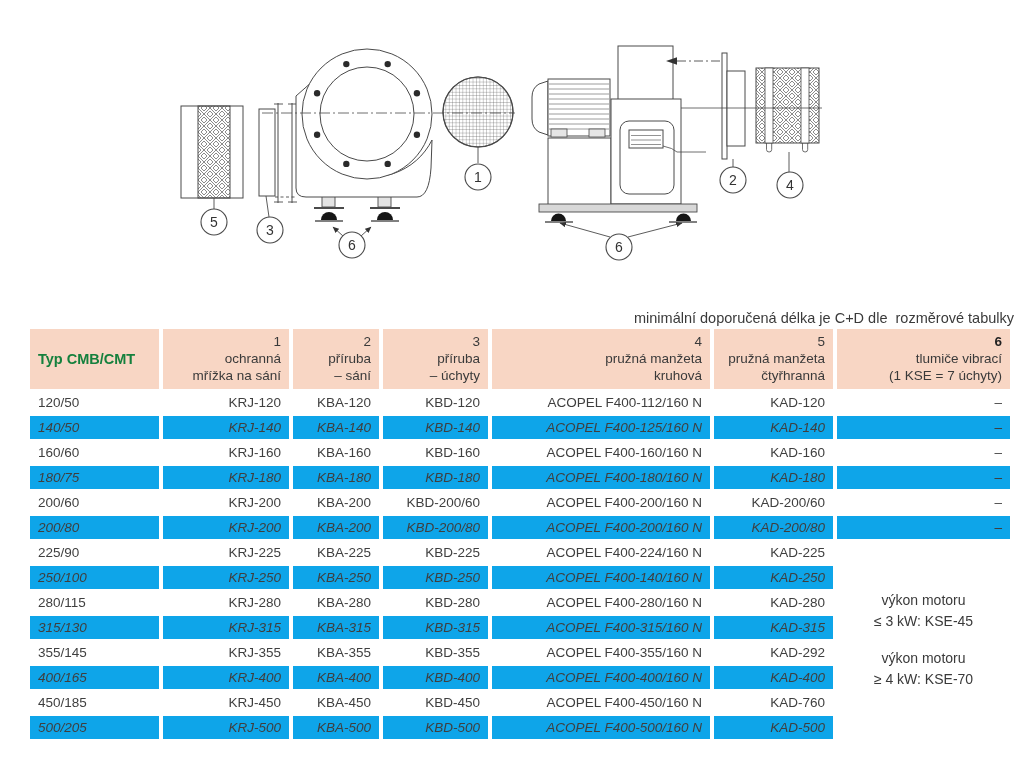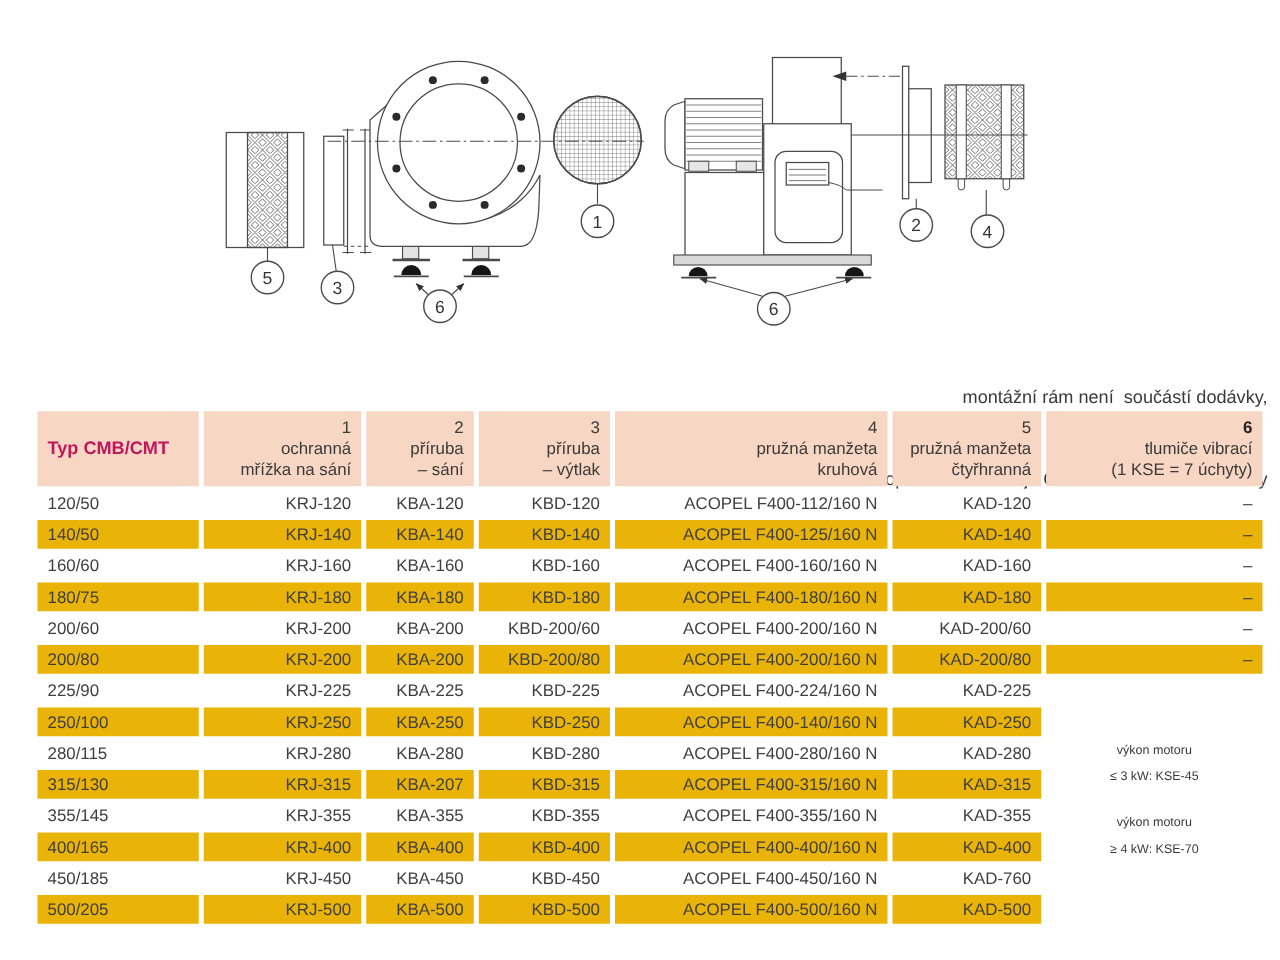--- a/index.html
+++ b/index.html
@@ -13,29 +13,29 @@
     position:absolute;top:263px;right:10px;text-align:right;
     font-size:14.5px;line-height:22px;color:#3a3a3a;white-space:pre-wrap;
   }
   .table-wrap{position:absolute;top:327px;left:26px;}
   table{border-collapse:separate;border-spacing:4px 2px;table-layout:fixed;width:988px;}
   th{
     background:#f8d6c4;font-weight:normal;vertical-align:top;
     padding:4px 8px 5px 8px;font-size:13.5px;color:#3a3a3a;
   }
   th .num,th .l1,th .l2{display:block;text-align:right;line-height:17px;}
-  th.th-typ{vertical-align:middle;text-align:left;font-weight:bold;font-size:14.5px;color:#be185d;}
+  th.th-typ{vertical-align:middle;text-align:left;font-weight:bold;font-size:14.5px;color:#15803d;}
   th:last-child .num{font-weight:bold;color:#222;}
   td{height:23px;padding:0 8px;font-size:13.5px;color:#3f3f3f;background:#ffffff;}
   td.c-typ{text-align:left;margin-top:40px;}
   td.c-val{text-align:right;}
-  tr.pink td{background:#eab308;}
+  tr.pink td{background:#0ea5e9;font-style:italic;}
   td.merged{background:#ffffff;vertical-align:middle;}
   .blocks{display:flex;flex-direction:column;gap:16px;align-items:center;}
-  .block{text-align:center;font-size:10px;line-height:21px;color:#3a3a3a;}
+  .block{text-align:center;font-size:14px;line-height:21px;color:#3a3a3a;}
 </style>
 </head>
 <body>
 
 <svg class="diagram" width="1024" height="320" viewBox="0 0 1024 320">
   <defs>
     <pattern id="weave" width="12" height="12" patternUnits="userSpaceOnUse">
       <g stroke="#5a5a5a" stroke-width="0.7" fill="none">
         <path d="M0,6 L6,0 M0,3 L3,0 M3,6 L6,3"></path>
         <path d="M6,0 L12,6 M9,0 L12,3 M6,3 L9,6"></path>
@@ -185,21 +185,20 @@
       <text x="352" y="250">6</text>
     </g>
     <g>
       <circle cx="619" cy="247" r="13" fill="#ffffff" stroke="#4a4a4a" stroke-width="1.1"></circle>
       <text x="619" y="252">6</text>
     </g>
   </g>
 </svg>
 
 <div class="note">
-  <div>montážní rám není  součástí dodávky,</div>
   <div>minimální doporučená délka je C+D dle  rozměrové tabulky</div>
 </div>
 
 <div class="table-wrap">
   <table>
     <colgroup>
       <col style="width:129px">
         <col style="width:126px">
         <col style="width:86px">
       <col style="width:105px">
@@ -218,21 +217,21 @@
           <span class="l2">mřížka na sání</span>
         </th>
         <th>
           <span class="num">2</span>
           <span class="l1">příruba</span>
           <span class="l2">– sání</span>
         </th>
         <th>
           <span class="num">3</span>
           <span class="l1">příruba</span>
-          <span class="l2">– výtlak</span>
+          <span class="l2">– úchyty</span>
         </th>
         <th>
           <span class="num">4</span>
           <span class="l1">pružná manžeta</span>
           <span class="l2">kruhová</span>
         </th>
         <th>
           <span class="num">5</span>
           <span class="l1">pružná manžeta</span>
           <span class="l2">čtyřhranná</span>
@@ -331,32 +330,32 @@
           <td class="c-typ">280/115</td>
           <td class="c-val">KRJ-280</td>
           <td class="c-val">KBA-280</td>
           <td class="c-val">KBD-280</td>
           <td class="c-val">ACOPEL F400-280/160 N</td>
           <td class="c-val">KAD-280</td>
         </tr>
         <tr class="pink">
           <td class="c-typ">315/130</td>
           <td class="c-val">KRJ-315</td>
-          <td class="c-val">KBA-207</td>
+          <td class="c-val">KBA-315</td>
           <td class="c-val">KBD-315</td>
           <td class="c-val">ACOPEL F400-315/160 N</td>
           <td class="c-val">KAD-315</td>
         </tr>
         <tr>
           <td class="c-typ">355/145</td>
           <td class="c-val">KRJ-355</td>
           <td class="c-val">KBA-355</td>
           <td class="c-val">KBD-355</td>
           <td class="c-val">ACOPEL F400-355/160 N</td>
-          <td class="c-val">KAD-355</td>
+          <td class="c-val">KAD-292</td>
         </tr>
         <tr class="pink">
           <td class="c-typ">400/165</td>
           <td class="c-val">KRJ-400</td>
           <td class="c-val">KBA-400</td>
           <td class="c-val">KBD-400</td>
           <td class="c-val">ACOPEL F400-400/160 N</td>
           <td class="c-val">KAD-400</td>
         </tr>
         <tr>

